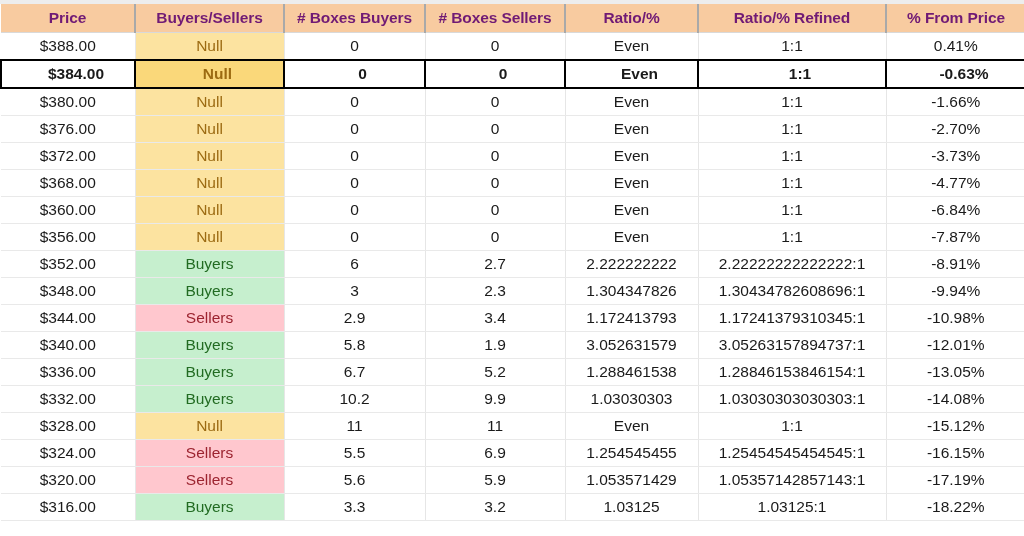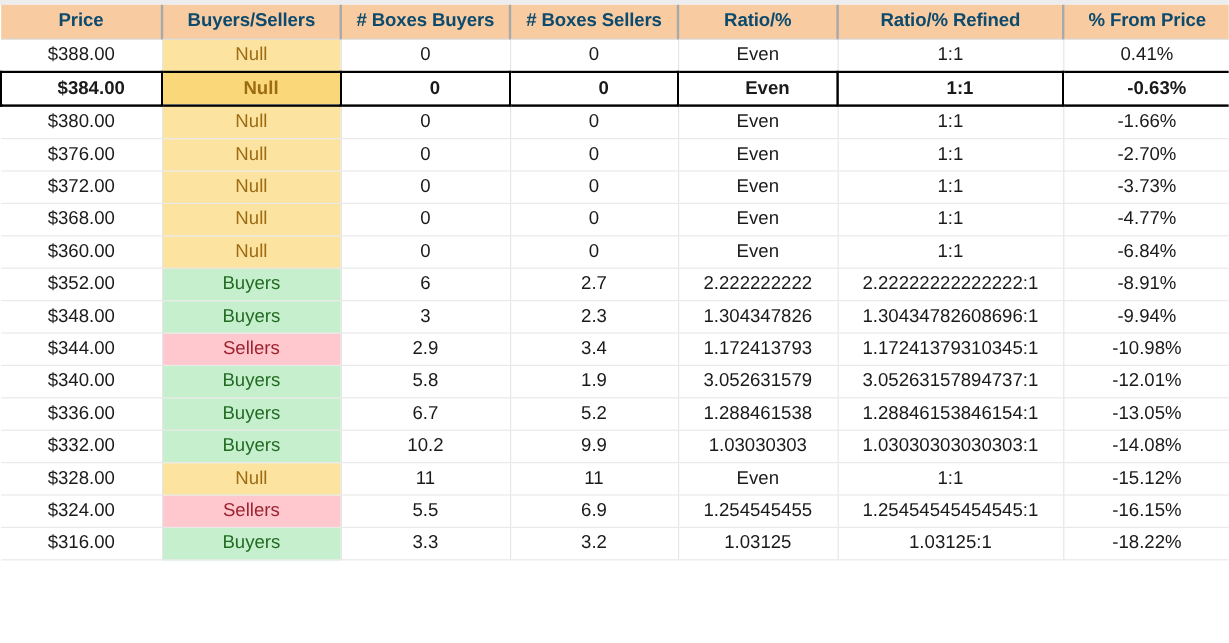--- a/index.html
+++ b/index.html
@@ -39,21 +39,21 @@
   table.grid col.c-bs           { width: 149px; }
   table.grid col.c-boxbuy       { width: 141px; }
   table.grid col.c-boxsell      { width: 140px; }
   table.grid col.c-ratio        { width: 133px; }
   table.grid col.c-ratioref     { width: 188px; }
   table.grid col.c-frompx       { width: 139px; }
 
   thead th {
     height: 28px;
     background: #F8CBA0;
-    color: #0c4a6e;
+    color: #701a75;
     font-weight: bold;
     font-size: 15.5px;
     text-align: center;
     vertical-align: middle;
     padding: 0;
     border-right: 2px solid #A9A9A9;
     border-bottom: 1px solid #D9D9D9;
     white-space: nowrap;
     letter-spacing: -0.1px;
   }
@@ -193,20 +193,29 @@
         <tr>
           <td class="cell-price">$360.00</td>
           <td class="cell-bs fill-null">Null</td>
           <td class="cell-boxbuy">0</td>
           <td class="cell-boxsell">0</td>
           <td class="cell-ratio">Even</td>
           <td class="cell-ratioref">1:1</td>
           <td class="cell-frompx">-6.84%</td>
         </tr>
         <tr>
+          <td class="cell-price">$356.00</td>
+          <td class="cell-bs fill-null">Null</td>
+          <td class="cell-boxbuy">0</td>
+          <td class="cell-boxsell">0</td>
+          <td class="cell-ratio">Even</td>
+          <td class="cell-ratioref">1:1</td>
+          <td class="cell-frompx">-7.87%</td>
+        </tr>
+        <tr>
           <td class="cell-price">$352.00</td>
           <td class="cell-bs fill-buyers">Buyers</td>
           <td class="cell-boxbuy">6</td>
           <td class="cell-boxsell">2.7</td>
           <td class="cell-ratio">2.222222222</td>
           <td class="cell-ratioref">2.22222222222222:1</td>
           <td class="cell-frompx">-8.91%</td>
         </tr>
         <tr>
           <td class="cell-price">$348.00</td>
@@ -265,20 +274,29 @@
         <tr>
           <td class="cell-price">$324.00</td>
           <td class="cell-bs fill-sellers">Sellers</td>
           <td class="cell-boxbuy">5.5</td>
           <td class="cell-boxsell">6.9</td>
           <td class="cell-ratio">1.254545455</td>
           <td class="cell-ratioref">1.25454545454545:1</td>
           <td class="cell-frompx">-16.15%</td>
         </tr>
         <tr>
+          <td class="cell-price">$320.00</td>
+          <td class="cell-bs fill-sellers">Sellers</td>
+          <td class="cell-boxbuy">5.6</td>
+          <td class="cell-boxsell">5.9</td>
+          <td class="cell-ratio">1.053571429</td>
+          <td class="cell-ratioref">1.05357142857143:1</td>
+          <td class="cell-frompx">-17.19%</td>
+        </tr>
+        <tr>
           <td class="cell-price">$316.00</td>
           <td class="cell-bs fill-buyers">Buyers</td>
           <td class="cell-boxbuy">3.3</td>
           <td class="cell-boxsell">3.2</td>
           <td class="cell-ratio">1.03125</td>
           <td class="cell-ratioref">1.03125:1</td>
           <td class="cell-frompx">-18.22%</td>
         </tr>
       </tbody>
   </table>

